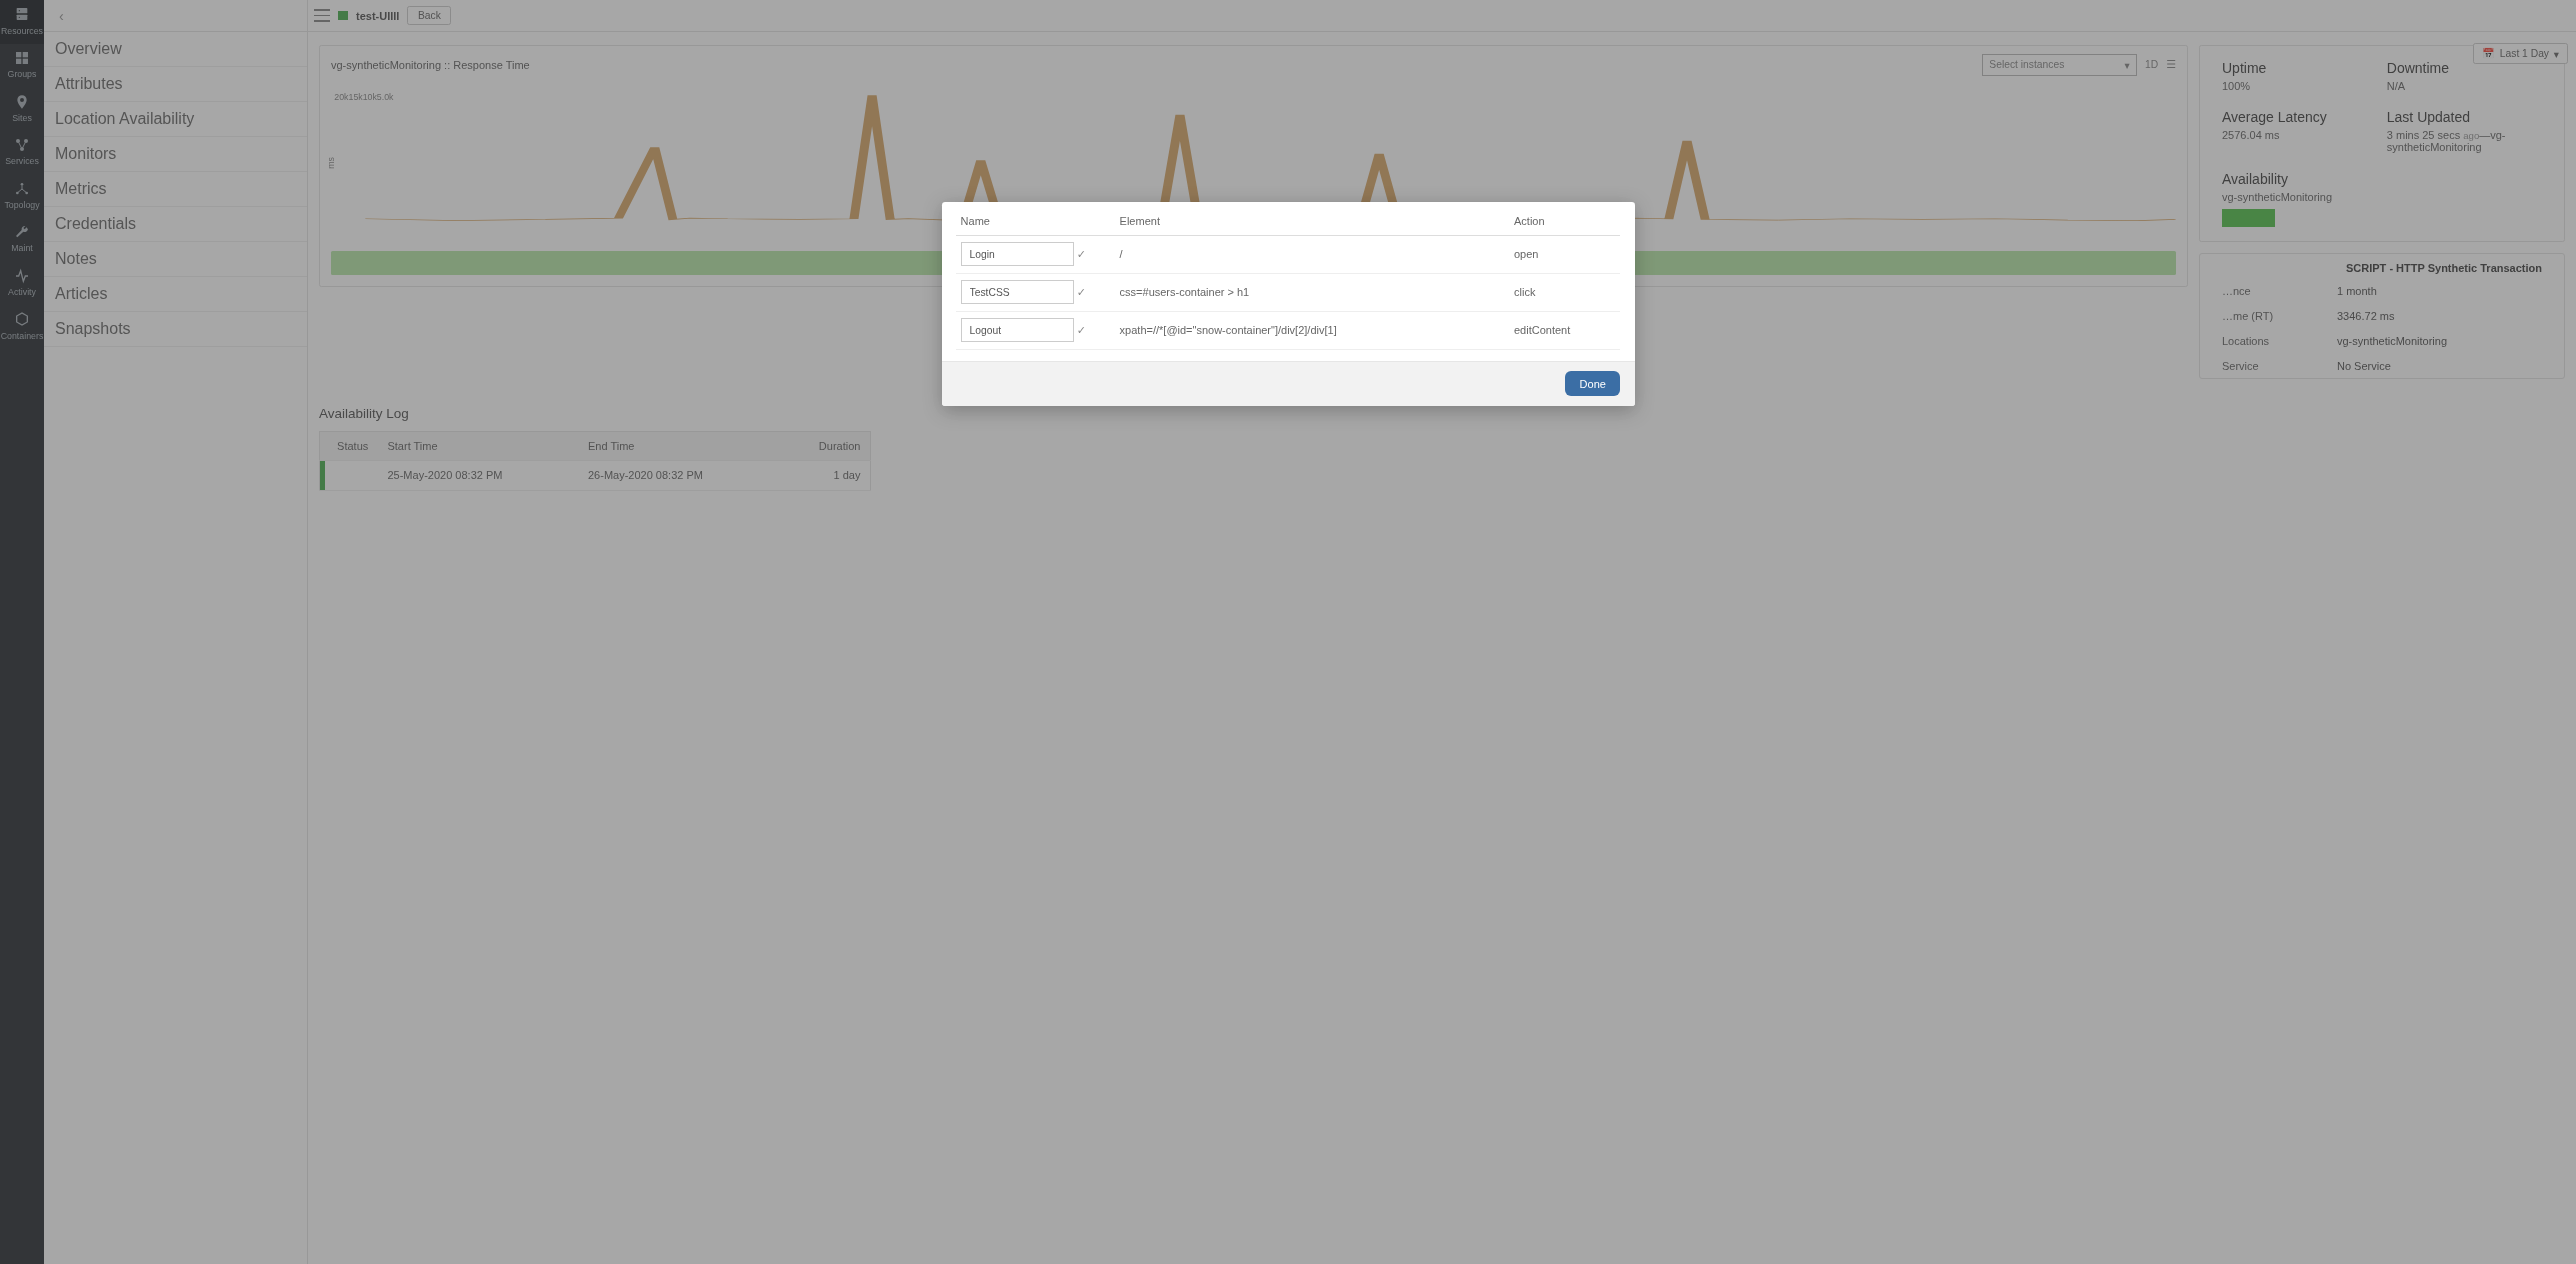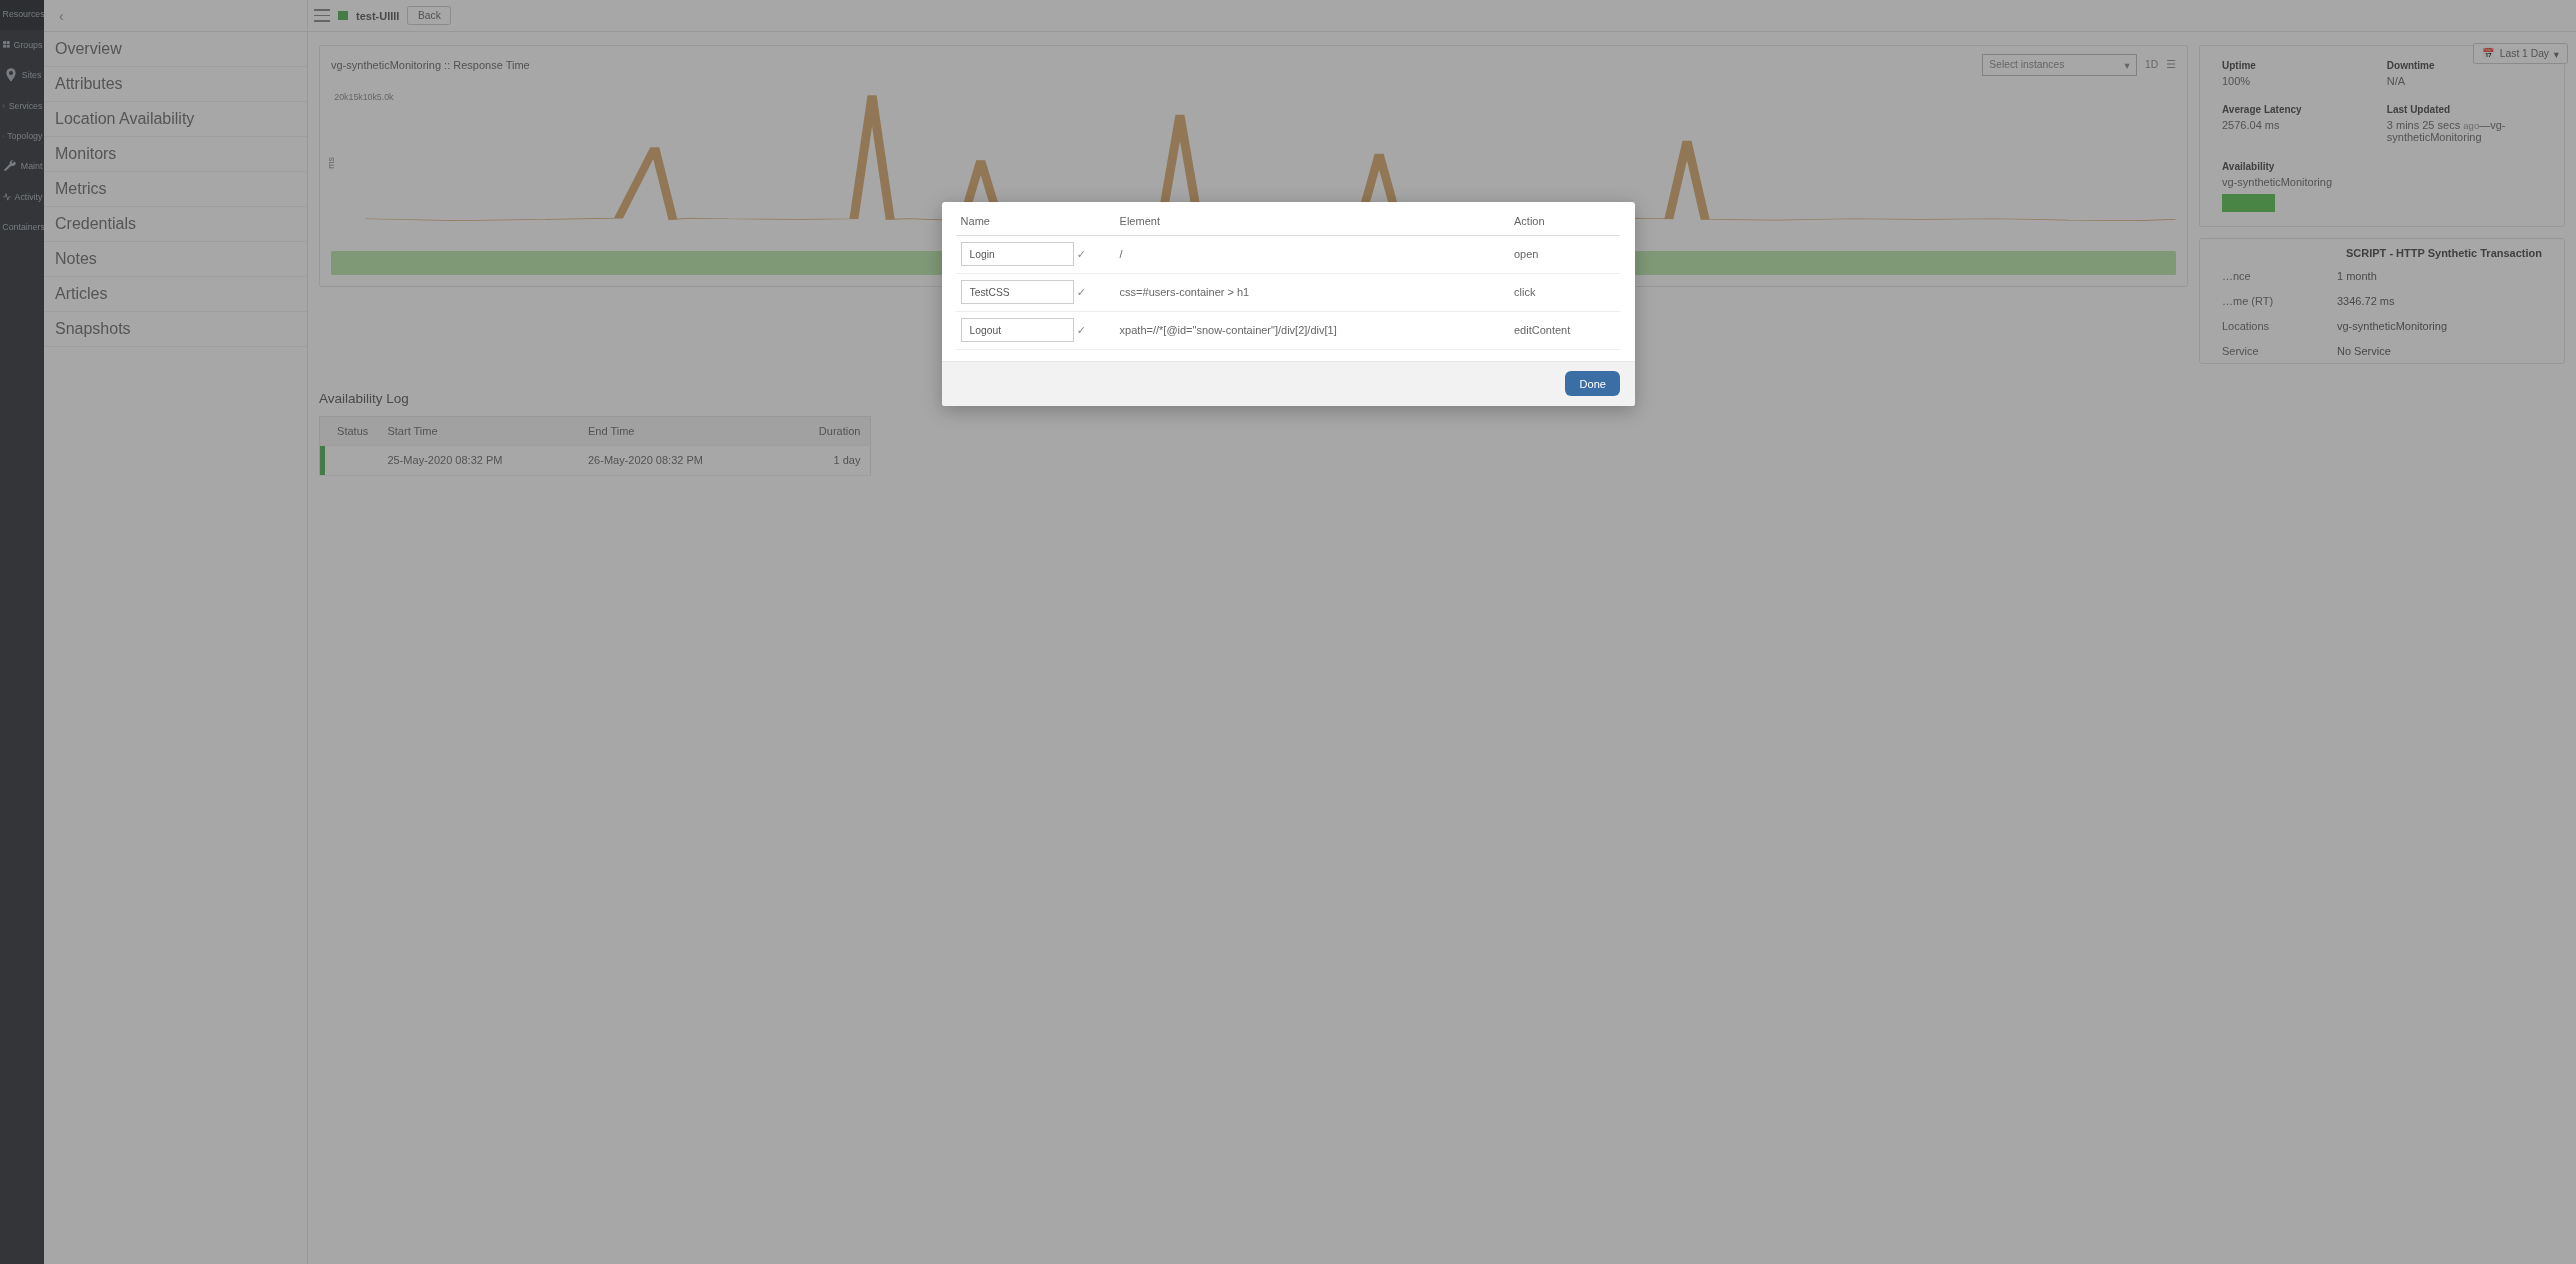--- a/index.html
+++ b/index.html
@@ -1,21 +1,21 @@
 <!DOCTYPE html>
 <html style="font-size:12.7px"><head>
 <meta charset="utf-8">
 <style>
   * { box-sizing: border-box; margin: 0; padding: 0; }
   body { font-family: -apple-system, "Helvetica Neue", Arial, sans-serif; font-size: 11px; color: #555; background: #fff; overflow: hidden; }
   .app { display: flex; height: 100vh; width: 100vw; position: relative; }
 
   
   .rail { width: 44px; background: #2c3136; display: flex; flex-direction: column; align-items: stretch; color: #aab1b8; font-size: 8.8px; }
-  .rail-item { display: flex; flex-direction: row; align-items: center; justify-content: center; padding: 6.4px 1.6px 8px; cursor: pointer; gap: 3.2px; }
+  .rail-item { display: flex; flex-direction: column; align-items: center; justify-content: center; padding: 6.4px 1.6px 8px; cursor: pointer; gap: 3.2px; }
   .rail-item.active { background: #1f2428; }
   .rail-icon { width: 16px; height: 16px; display: flex; align-items: center; justify-content: center; fill: #aab1b8; }
   .rail-label { text-align: center; }
 
   
   .sidebar2 { width: 264px; background: #fff; border-right: 0.8px solid #e3e3e3; }
   .sidebar2-list { list-style: none; }
   .sidebar2-list li { padding: 8px 11px; border-bottom: 0.8px solid #eee; cursor: pointer; color: #6a6a6a; font-size: 16px; }
 
   
@@ -40,21 +40,21 @@
   .chart-body { height: 159px; position: relative; padding-left: 45px; }
   .y-unit { position: absolute; left: 4.8px; top: 50%; transform: translateY(-50%) rotate(-90deg); transform-origin: center; font-size: 8.8px; color: #888; }
   .y-labels { position: absolute; left: 14.3px; top: 8px; bottom: 8px; display: flex; flex-direction: row; justify-content: space-between; font-size: 8.8px; color: #888; text-align: right; width: 27px; }
   .chart-area { position: absolute; left: 45px; right: 11px; top: 8px; bottom: 8px; }
   .chart-area svg { width: 100%; height: 100%; }
 
   .chart-bottom { height: 24px; margin: 8px 11px 11px; background: #b7e6a8; border-radius: 1.6px; }
 
   
   .stats-card { width: 366px; border: 0.8px solid #e3e3e3; border-radius: 2.4px; padding: 14.3px 22px; display: grid; grid-template-columns: 1fr 1fr; row-gap: 17.5px; column-gap: 9.6px; }
-  .stat .stat-label { font-weight: 700; color: #444; font-size: 10px; margin-bottom: 4px; }
+  .stat .stat-label { font-weight: 400; color: #444; font-size: 14px; margin-bottom: 4px; }
   .stat .stat-value { color: #666; font-size: 11px; }
   .stat .bar { height: 17.5px; width: 53px; background: #55c24e; margin-top: 6.4px; }
   .ago { color:#999; font-size:9.6px; }
 
   .detail-card { width: 366px; border: 0.8px solid #e3e3e3; border-radius: 3px; margin-top: 11px; }
   .detail-row { display: flex; padding: 6.4px 22px; }
   .detail-row .dl { width: 115px; color: #666; }
   .detail-row .dv { flex: 1; color: #555; }
   .detail-card .hdr { font-weight: 600; color: #444; padding: 8px 22px 4.8px; }
 

